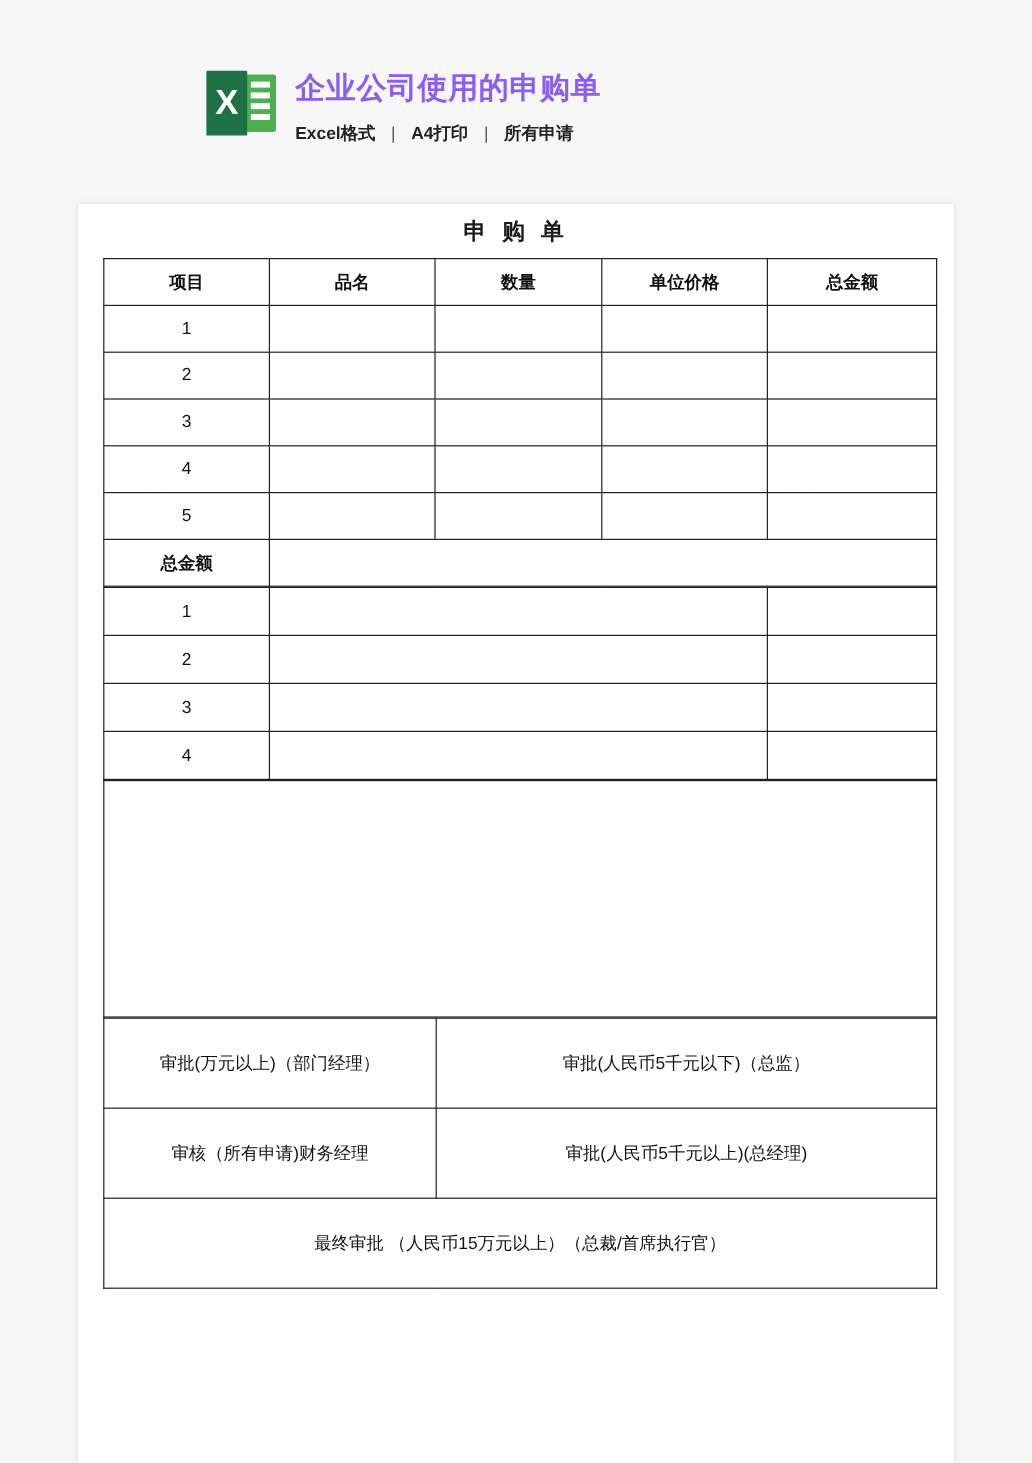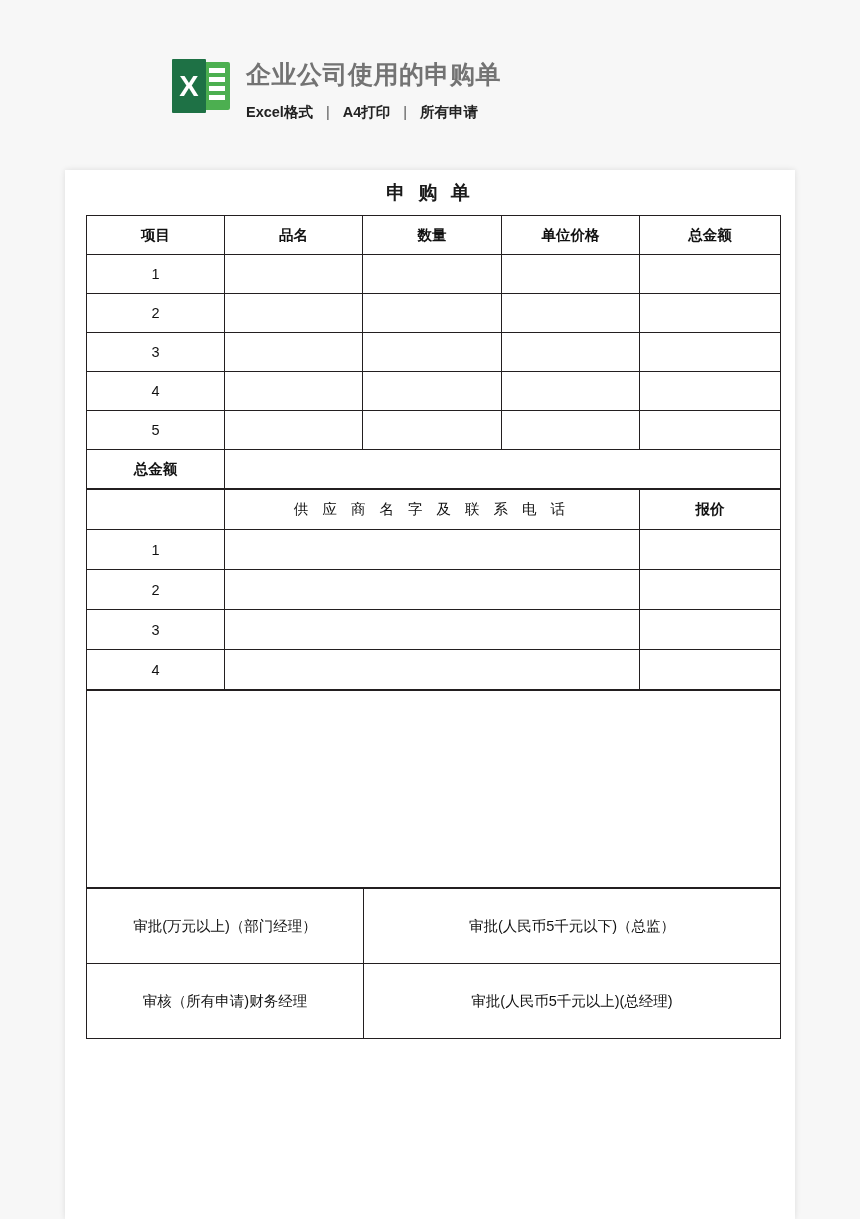--- a/index.html
+++ b/index.html
@@ -69,21 +69,21 @@
     color: #ffffff;
     font-size: 29px;
     font-weight: bold;
     line-height: 54px;
     text-align: center;
     font-family: "Liberation Sans", sans-serif;
   }
 
   .header-text { padding-top: 2px; }
   .header-title {
-    color: #737373;
+    color: #8b5cf6;
     font-size: 25px;
     font-weight: bold;
     letter-spacing: 0.5px;
     line-height: 30px;
     white-space: nowrap;
   }
   .header-meta {
     margin-top: 14px;
     font-size: 14.5px;
     font-weight: bold;
@@ -275,25 +275,20 @@
     </table>
 
     <table class="grid">
       <colgroup>
         <col style="width:138px">
           <col style="width:415px">
           <col style="width:141px">
       </colgroup>
       <tbody>
         <tr>
-          <td class="blank" style="height:39px"></td>
-          <td class="wide-title">供 应 商 名 字 及 联 系 电 话</td>
-          <td class="hdr">报价</td>
-        </tr>
-        <tr>
           <td class="idx" style="height:39px">1</td>
           <td class="blank"></td>
           <td class="blank"></td>
         </tr>
         <tr>
           <td class="idx" style="height:39px">2</td>
           <td class="blank"></td>
           <td class="blank"></td>
         </tr>
         <tr>
@@ -328,17 +323,20 @@
       </colgroup>
       <tbody>
         <tr>
           <td class="leftcell" style="height:74px">审批(万元以上)（部门经理）</td>
           <td class="leftcell">审批(人民币5千元以下)（总监）</td>
         </tr>
         <tr>
           <td class="leftcell" style="height:74px">审核（所有申请)财务经理</td>
           <td class="leftcell">审批(人民币5千元以上)(总经理)</td>
         </tr>
+        <tr>
+          <td class="leftcell" colspan="2" style="height:74px">最终审批 （人民币15万元以上）（总裁/首席执行官）</td>
+        </tr>
       </tbody>
     </table>
 
   </div>
 </div>
 
 </body></html>

